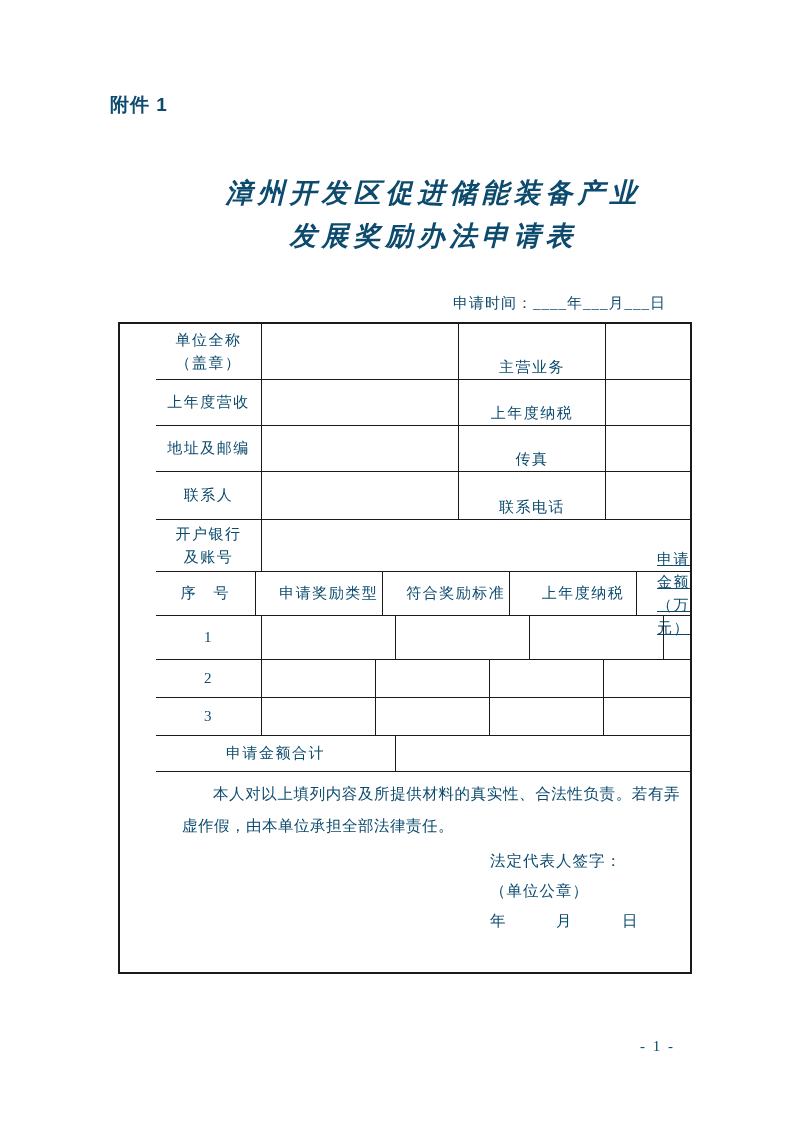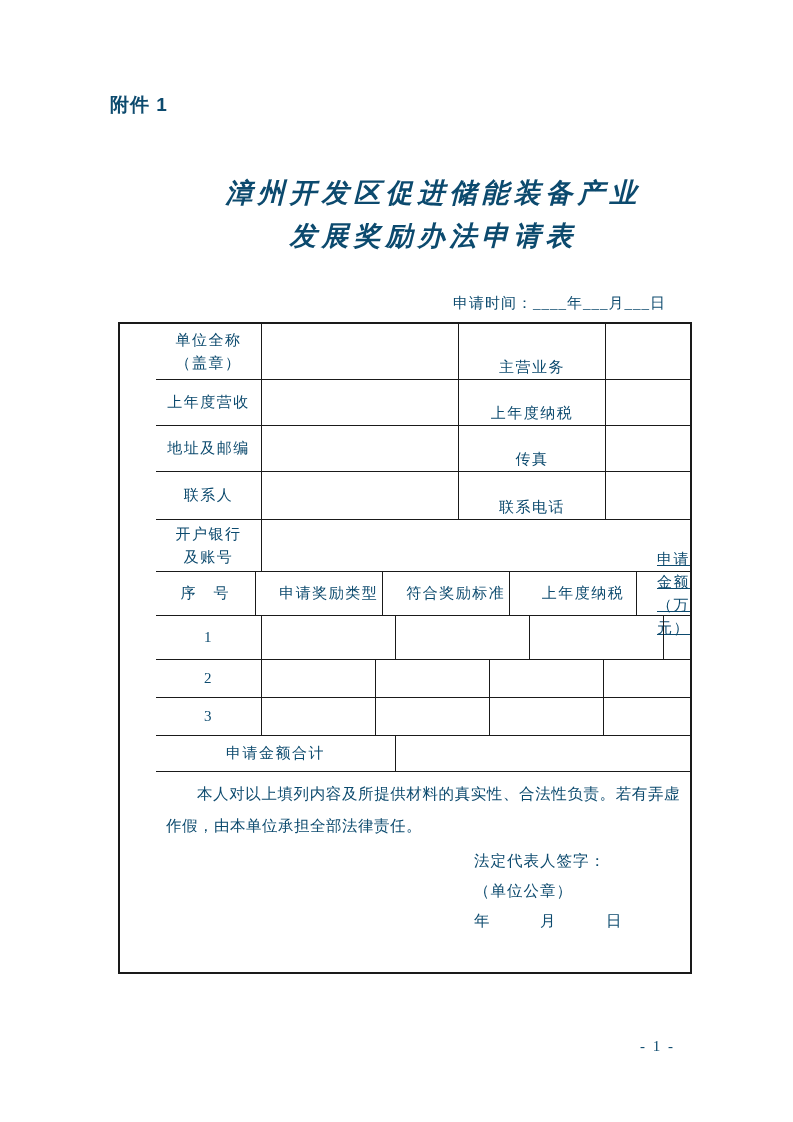--- a/index.html
+++ b/index.html
@@ -49,21 +49,21 @@
     position: absolute;
     left: 118px;
     top: 322px;
     width: 574px;
     box-sizing: border-box;
     border: 2px solid #1a1a1a;
     font-size: 15px;
     padding-left: 36px;
   }
   .tr { display: flex; border-bottom: 1px solid #1a1a1a; }
-  .tr:last-child { border-bottom: none; }
+  .tr:last-child { border-bottom: none; margin-left: 16px; }
   .td {
     box-sizing: border-box;
     border-right: 1px solid #1a1a1a;
     display: flex;
     align-items: center;
     justify-content: center;
   }
   .td:last-child { border-right: none; }
   .td span {
     white-space: pre-line;

